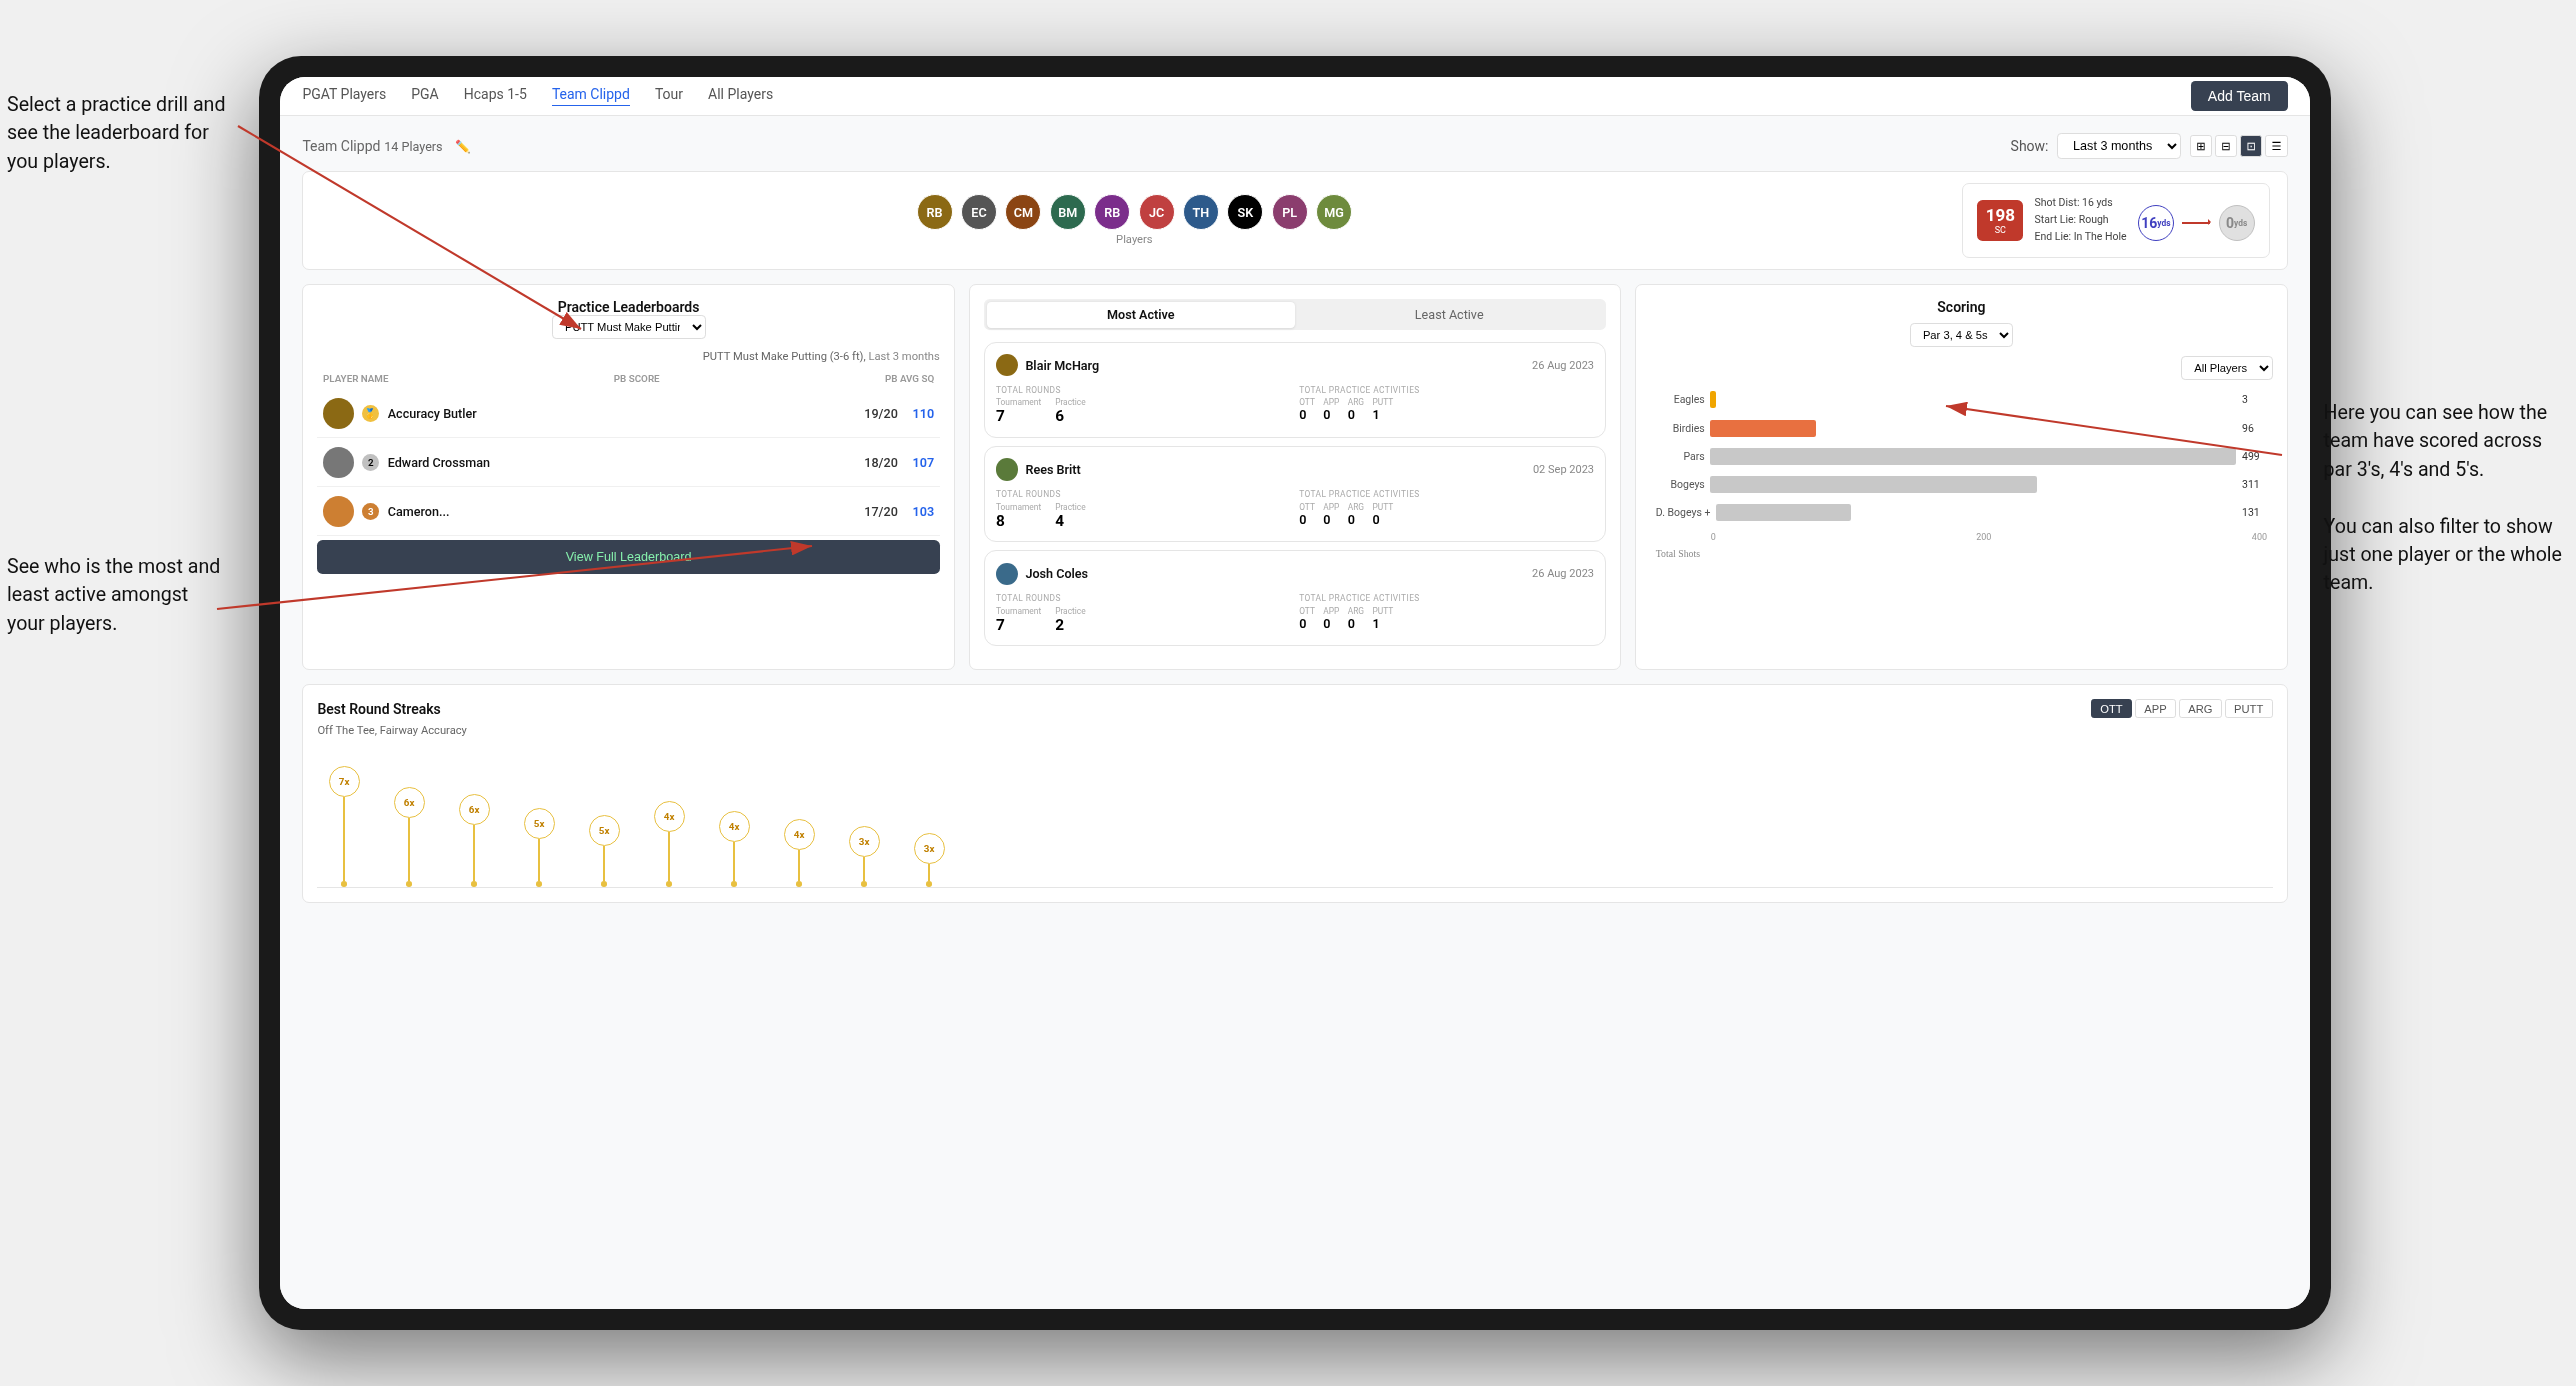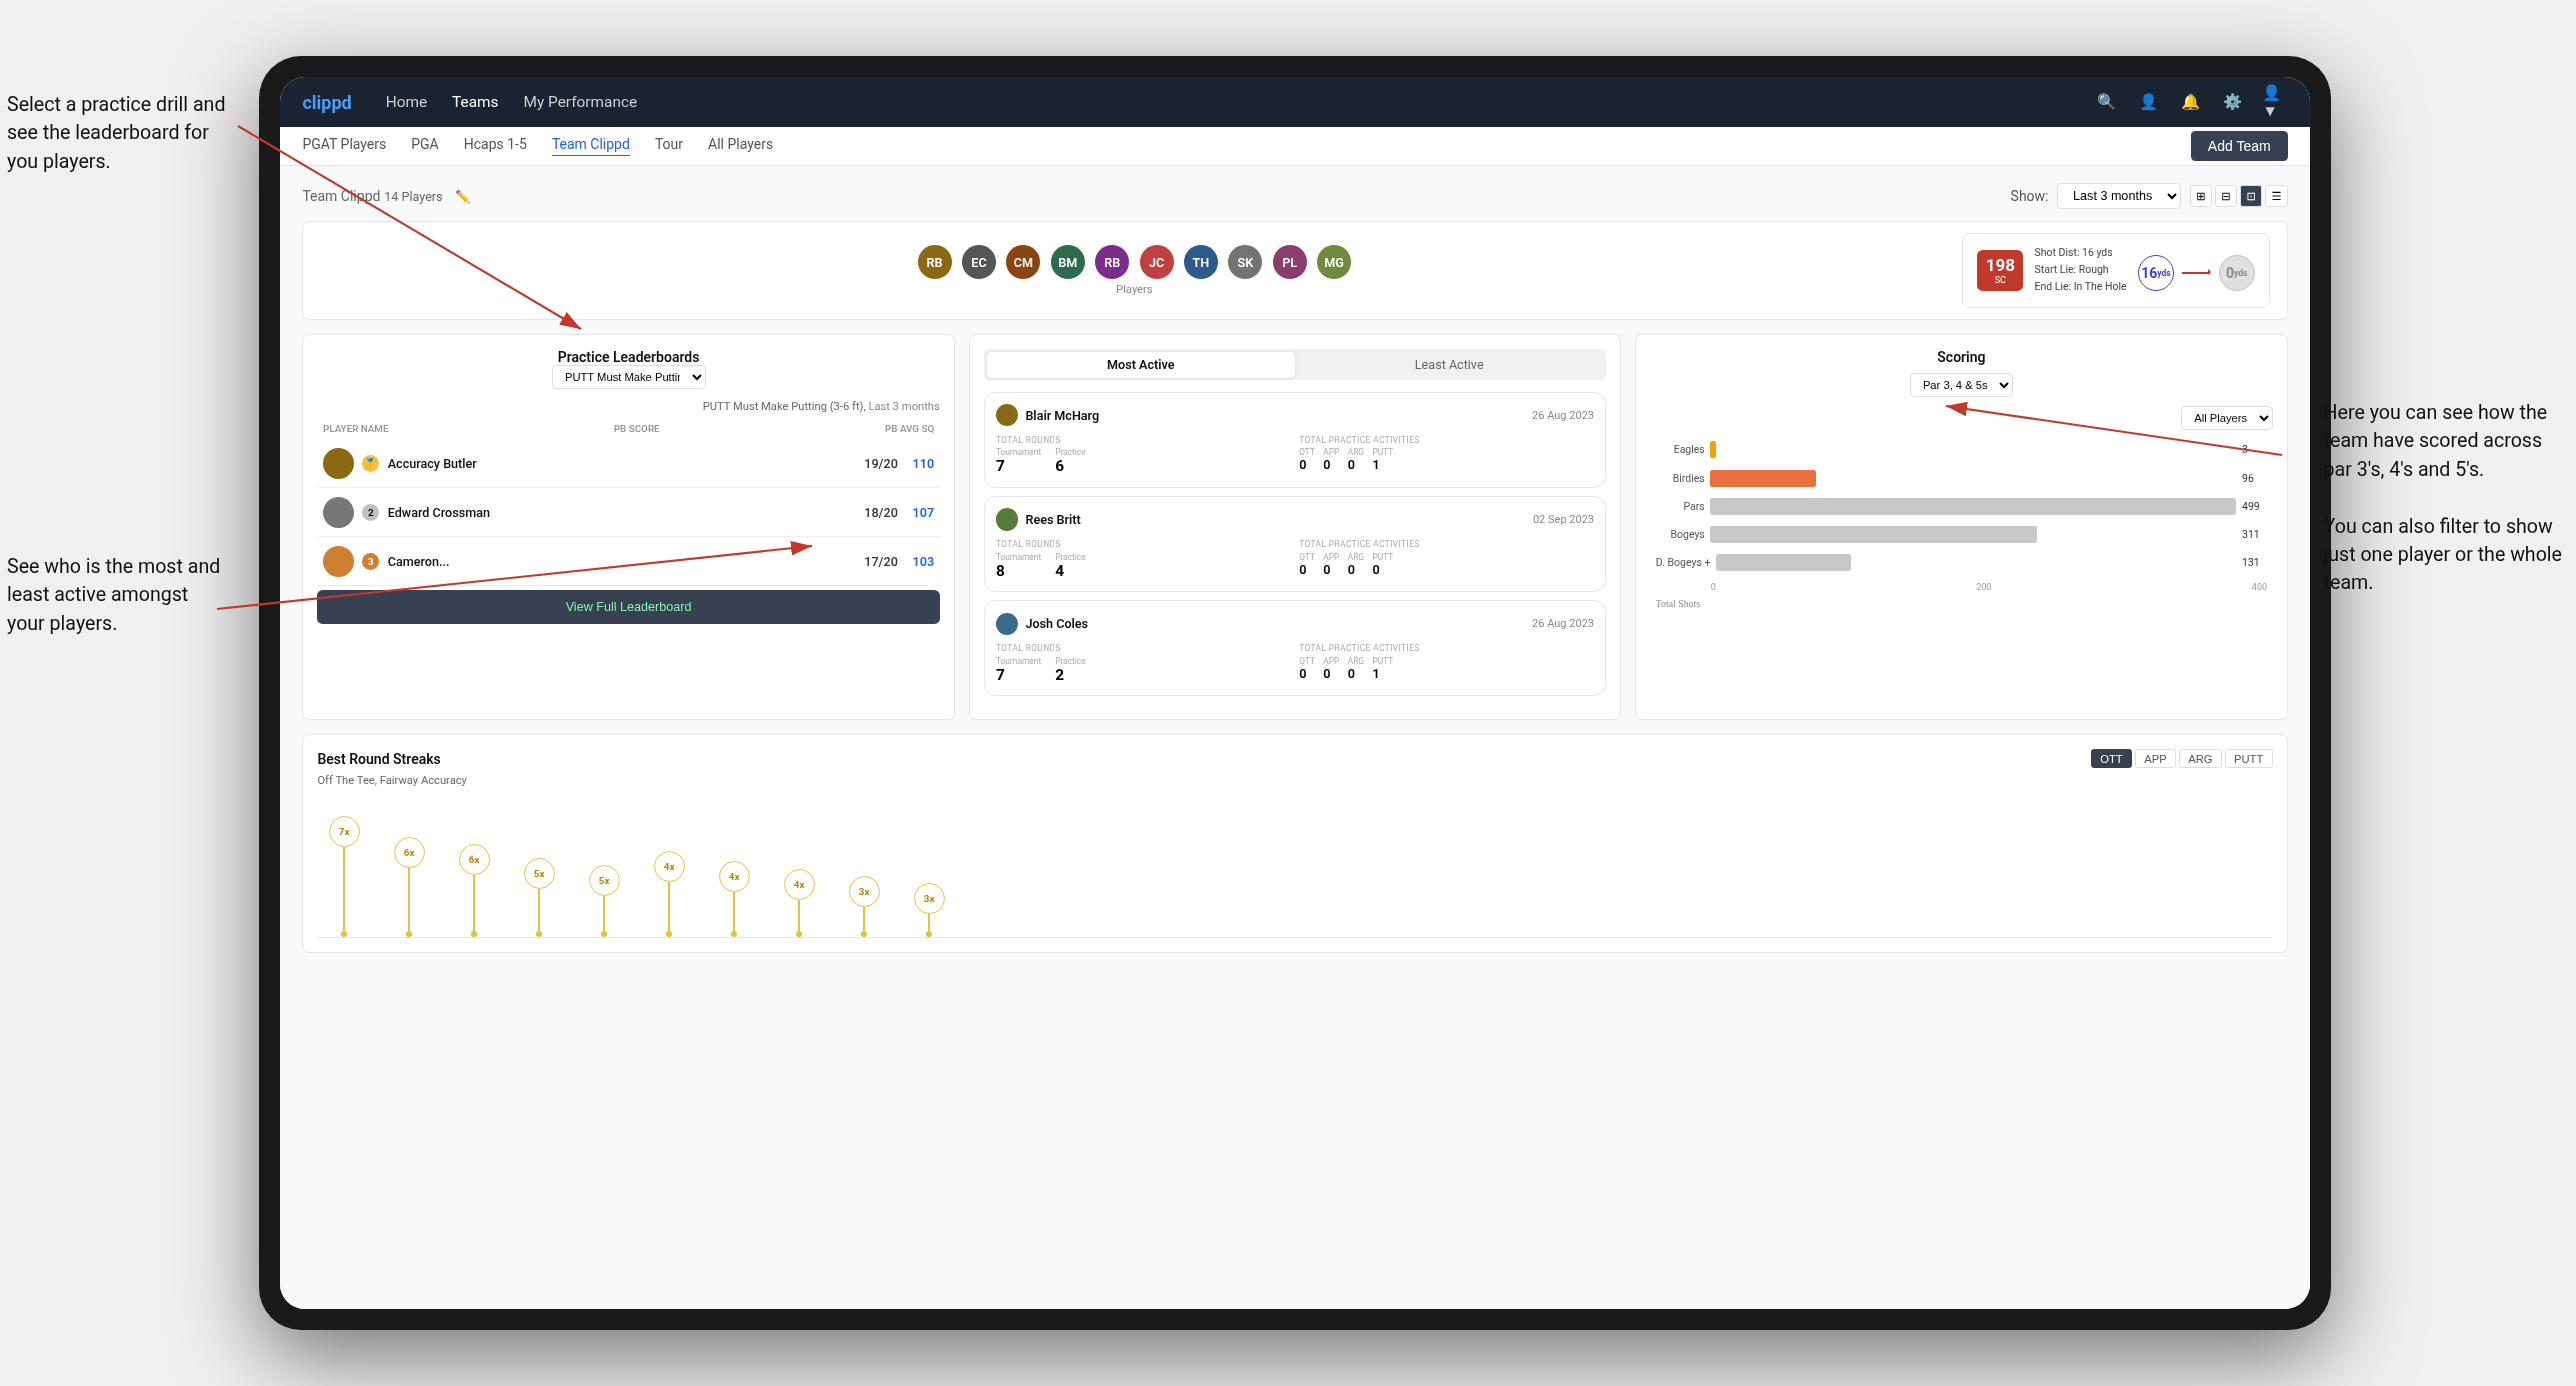--- a/index.html
+++ b/index.html
@@ -197,21 +197,21 @@
       color: #fff;
       font-weight: 600;
     }
     .avatar-circle.c1 { background: #8B6914; }
     .avatar-circle.c2 { background: #555; }
     .avatar-circle.c3 { background: #8B4513; }
     .avatar-circle.c4 { background: #2d6a4f; }
     .avatar-circle.c5 { background: #7B2D8B; }
     .avatar-circle.c6 { background: #c04040; }
     .avatar-circle.c7 { background: #2d5a8b; }
-    .avatar-circle.c8 { background: #737373; }
+    .avatar-circle.c8 { background: #000000; }
     .avatar-circle.c9 { background: #8b3d6e; }
     .avatar-circle.c10 { background: #6e8b3d; }
     .players-label {
       font-size: 11.2px;
       color: #888;
       text-align: center;
       margin-top: 2.8px;
     }
 
     
@@ -593,35 +593,20 @@
       margin-bottom: 2.8px;
     }
 
   </style>
 </head>
 <body>
 
 <div class="ipad-frame">
   <div class="ipad-screen">
 
-    <div class="navbar">
-      <div class="navbar-logo">clippd</div>
-      <div class="navbar-links">
-        <a class="navbar-link">Home</a>
-        <a class="navbar-link active">Teams</a>
-        <a class="navbar-link">My Performance</a>
-      </div>
-      <div class="navbar-icons">
-        <div class="navbar-icon-btn">🔍</div>
-        <div class="navbar-icon-btn">👤</div>
-        <div class="navbar-icon-btn">🔔</div>
-        <div class="navbar-icon-btn">⚙️</div>
-        <div class="navbar-icon-btn">👤▼</div>
-      </div>
-    </div>
 
     <div class="subnav">
       <div class="subnav-links">
         <a class="subnav-link">PGAT Players</a>
         <a class="subnav-link">PGA</a>
         <a class="subnav-link">Hcaps 1-5</a>
         <a class="subnav-link active">Team Clippd</a>
         <a class="subnav-link">Tour</a>
         <a class="subnav-link">All Players</a>
       </div>

